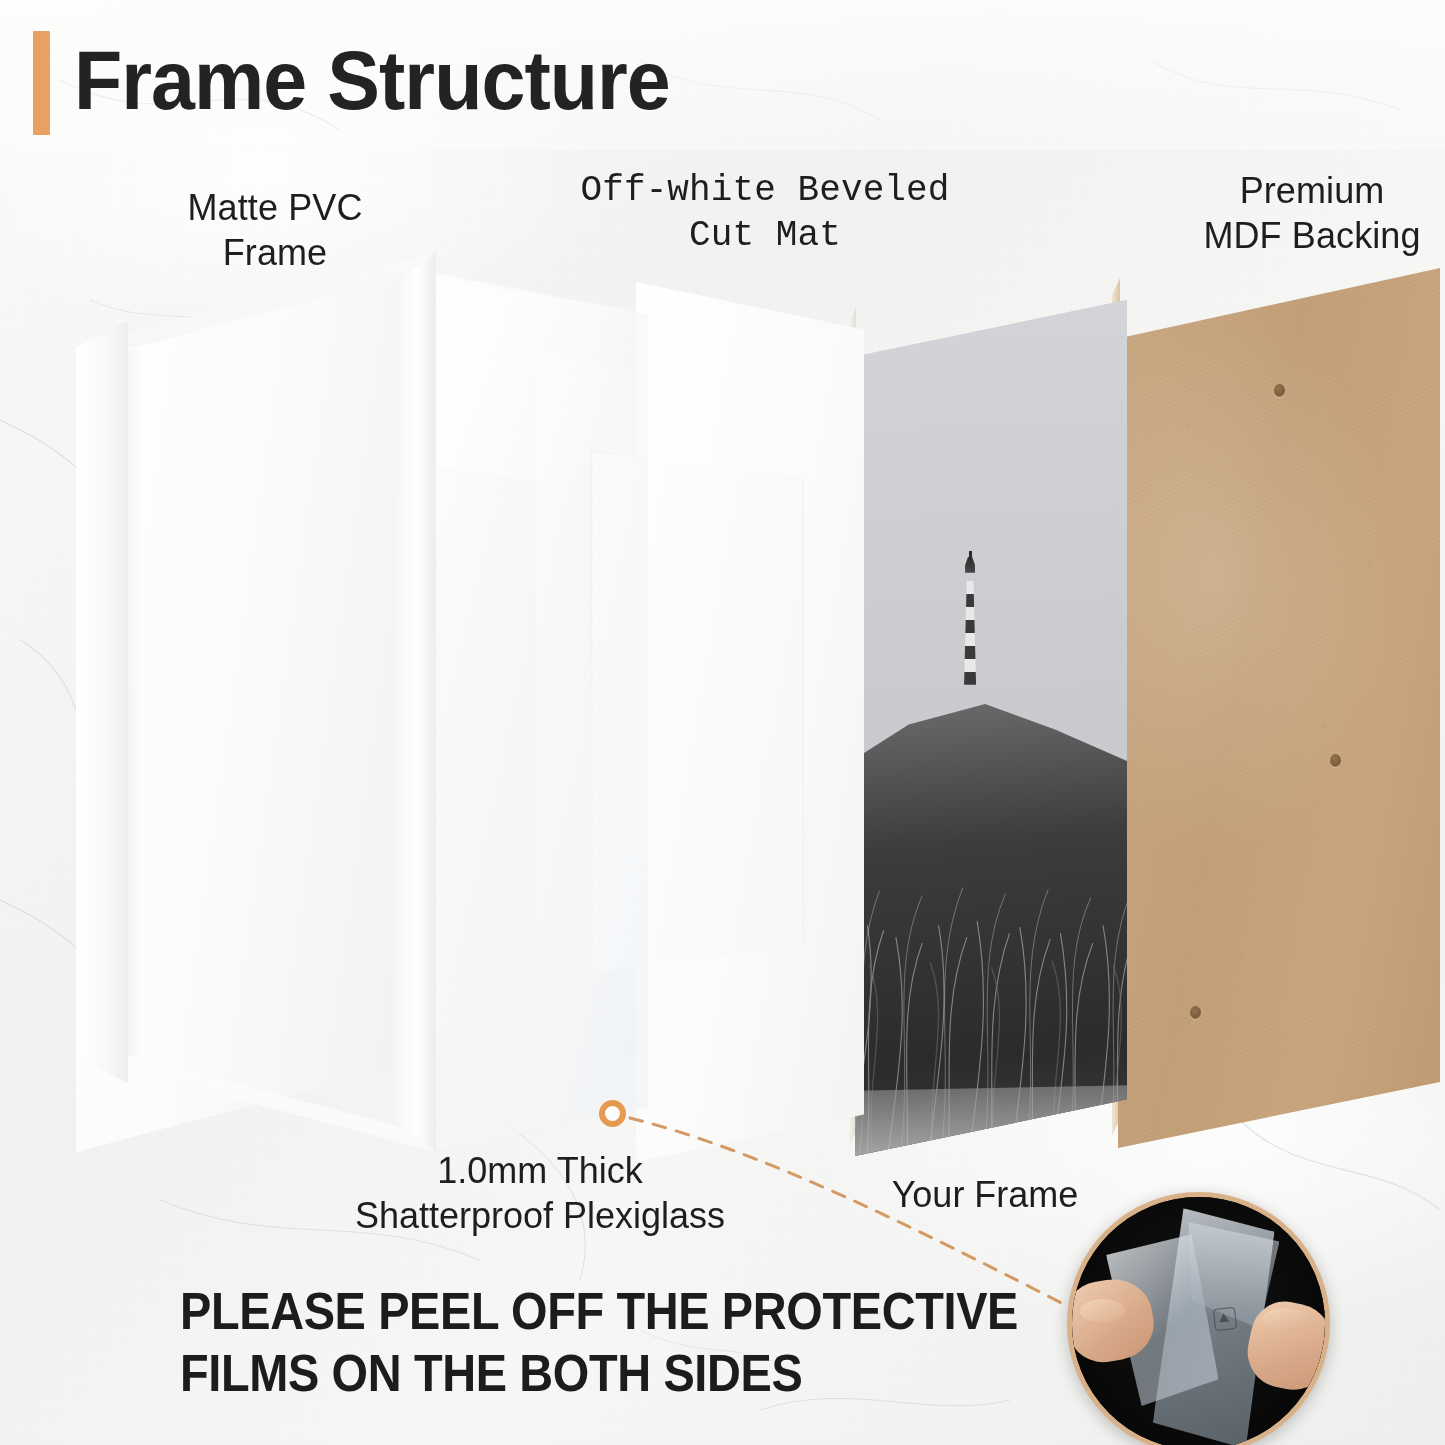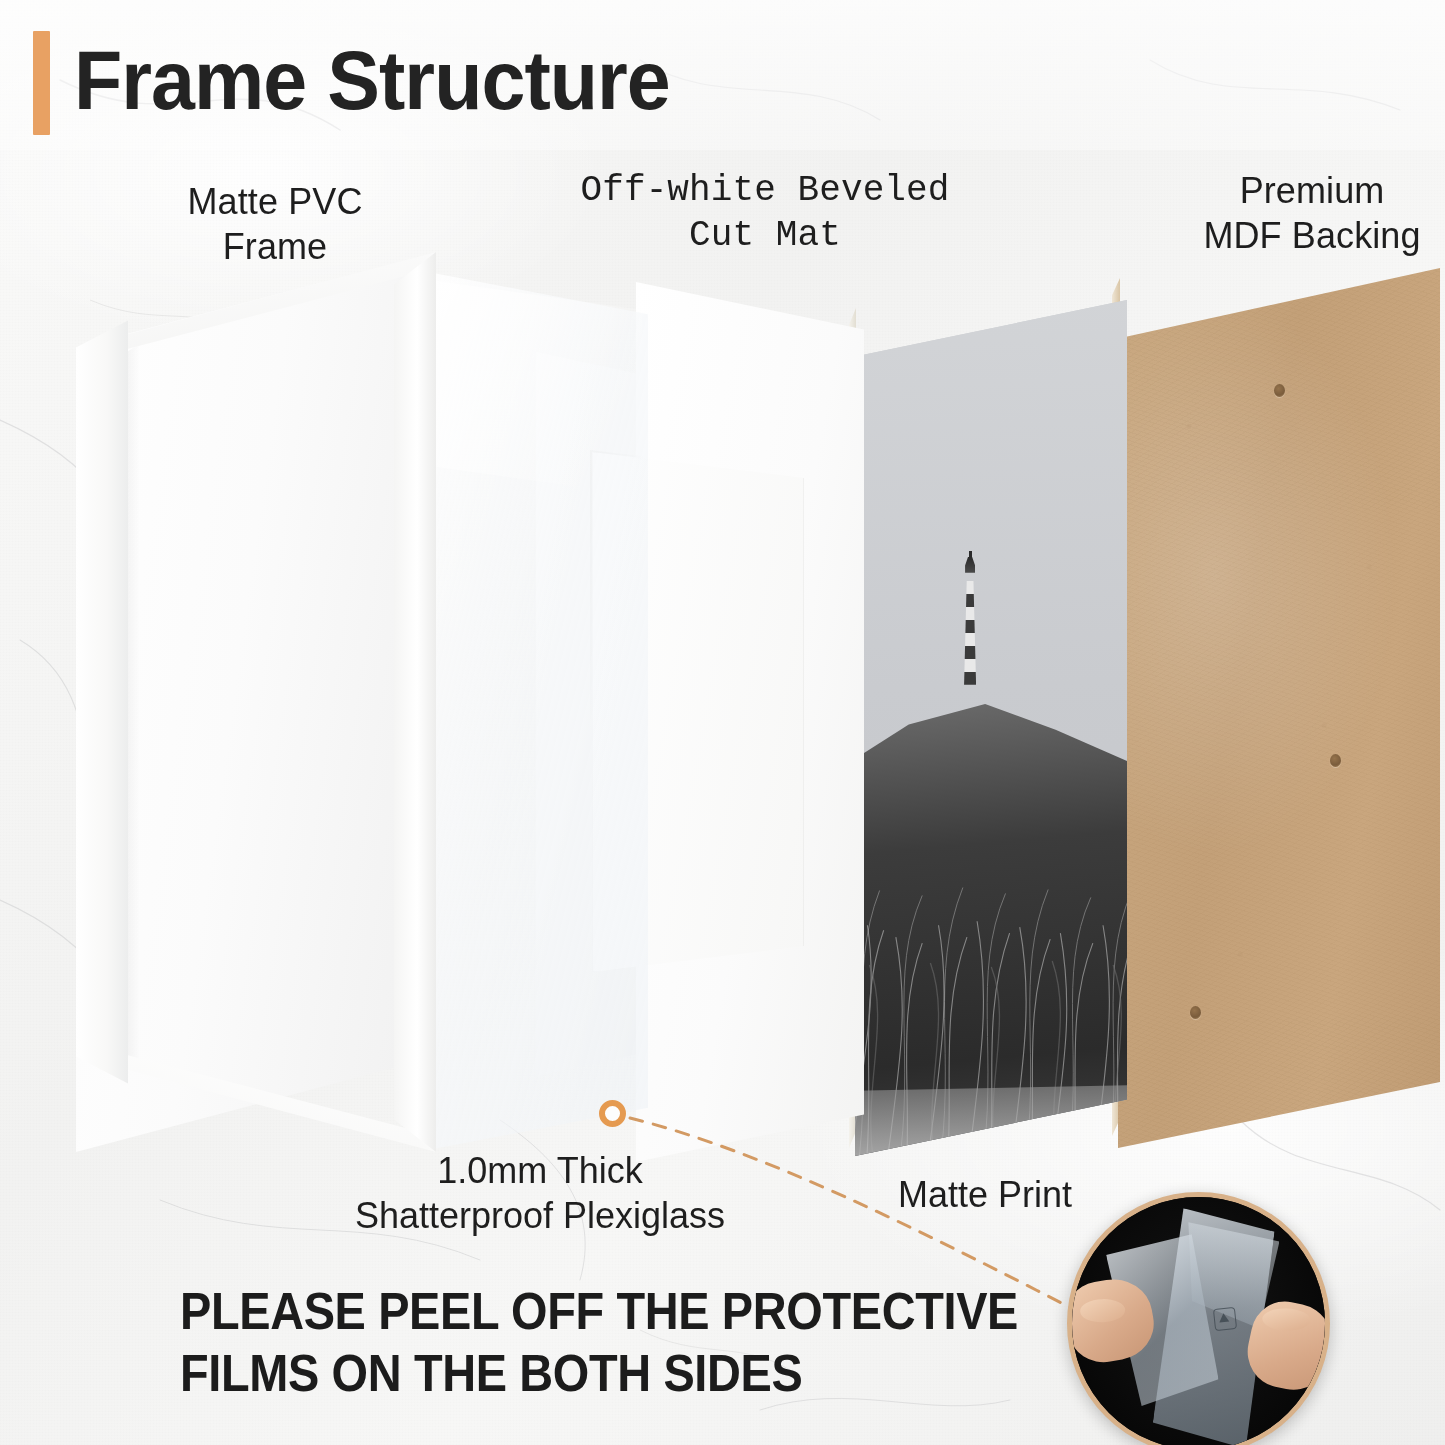--- a/index.html
+++ b/index.html
@@ -34,21 +34,21 @@
      background:#e8a163;border-radius:1px;}
   .title{position:absolute;left:74px;top:28px;font-size:84px;line-height:104px;
      font-weight:700;color:#232323;letter-spacing:-1px;
      font-family:"Liberation Sans",sans-serif;
      transform:scaleX(.94);transform-origin:left center;white-space:nowrap;}
 
   
   .lbl{position:absolute;text-align:center;color:#1e1e1e;font-size:36px;
      line-height:45px;font-weight:400;letter-spacing:.1px;
      font-family:"Liberation Sans",sans-serif;}
-  .lbl-frame{left:110px;top:179px;width:330px;text-align:center;}
+  .lbl-frame{left:110px;top:185px;width:330px;text-align:center;}
   .lbl-mat{left:525px;top:168px;width:480px;font-family:Liberation Mono, monospace;}
   .lbl-mdf{left:1132px;top:168px;width:360px;}
 
   .lbl-b{position:absolute;text-align:center;color:#1e1e1e;font-size:36px;
      line-height:45px;font-weight:400;font-family:"Liberation Sans",sans-serif;}
   .lbl-plexi{left:260px;top:1148px;width:560px;}
   .lbl-print{left:845px;top:1172px;width:280px;}
 
   
   .stack{position:absolute;left:0;top:0;width:1445px;height:1445px;}
@@ -331,21 +331,21 @@
   <div class="lbl lbl-mdf">
     <div>Premium</div>
     <div>MDF Backing</div>
   </div>
 
   <div class="lbl-b lbl-plexi">
     <div>1.0mm Thick</div>
     <div>Shatterproof Plexiglass</div>
   </div>
   <div class="lbl-b lbl-print">
-    <div>Matte Print</div>
+    <div>Your Frame</div>
   </div>
 
   <svg class="dash-svg">
     <path d="M 630 1118 C 760 1150, 920 1230, 1075 1310" stroke="#d39a63" stroke-width="3" fill="none" stroke-dasharray="13 11" stroke-linecap="round"></path>
   </svg>
   <div class="callout-dot"></div>
 
   <div class="inset">
     <div class="inset-bg"></div>
     <div class="film-sheet"></div>

